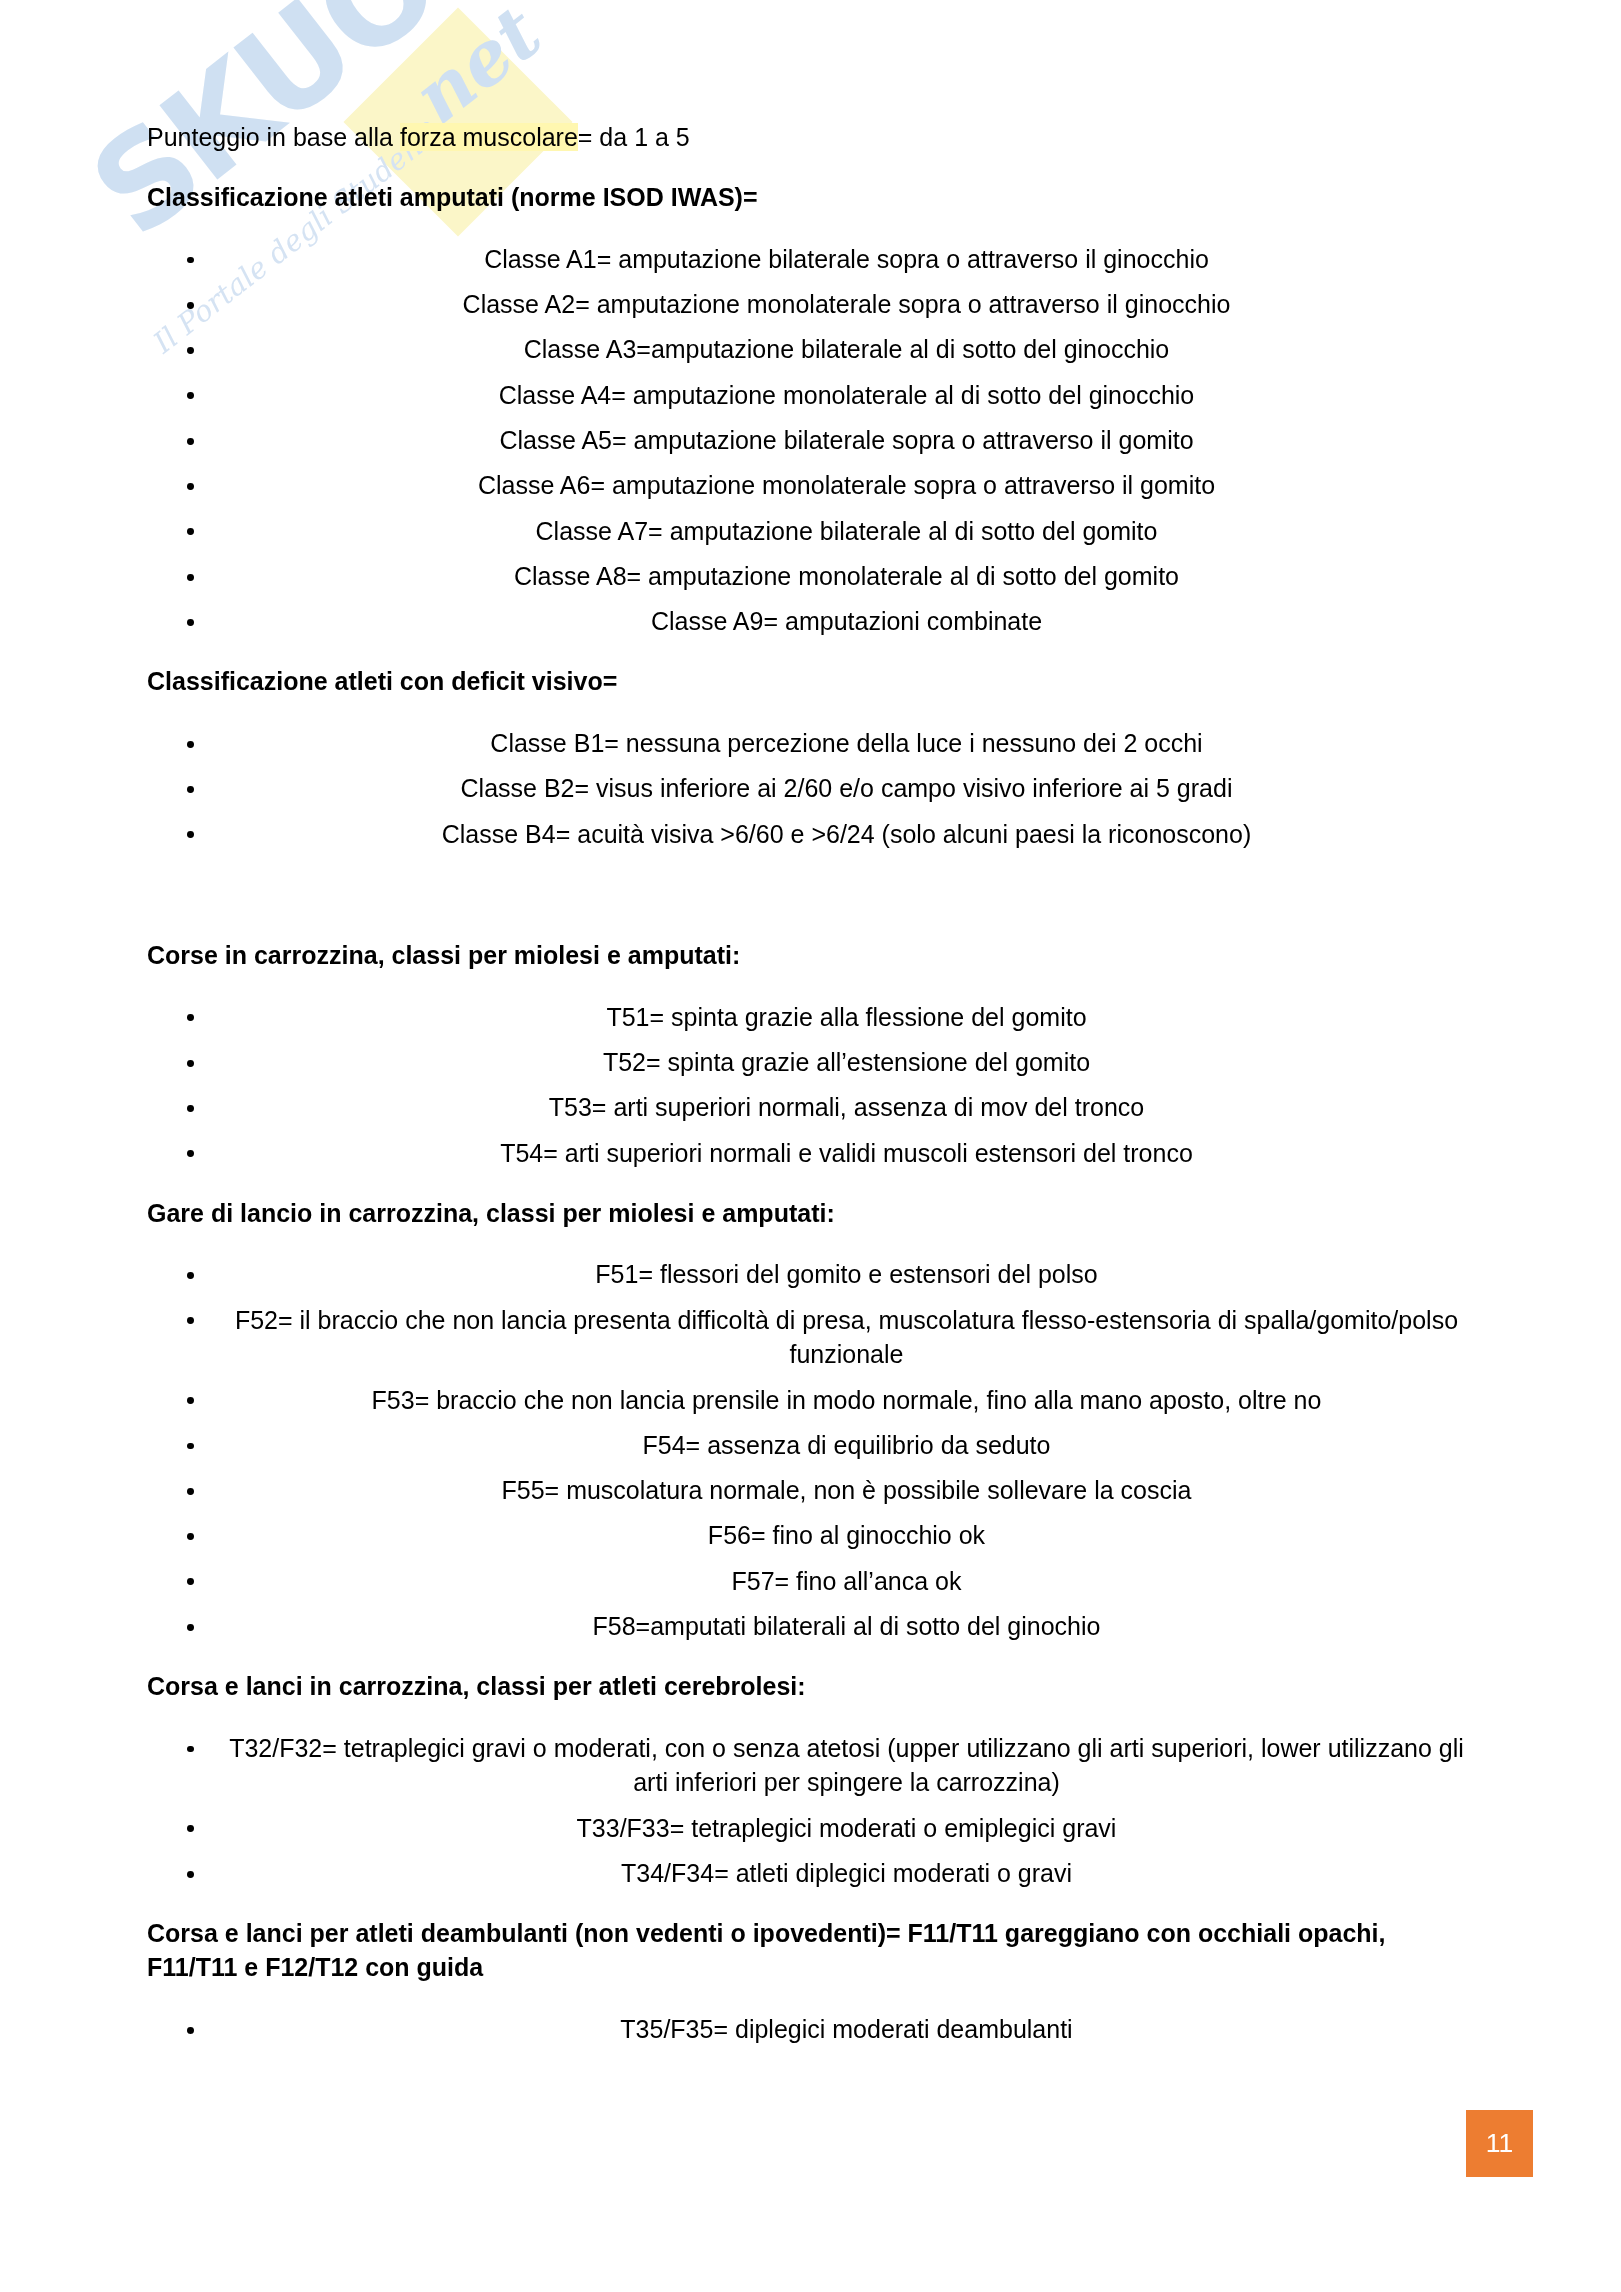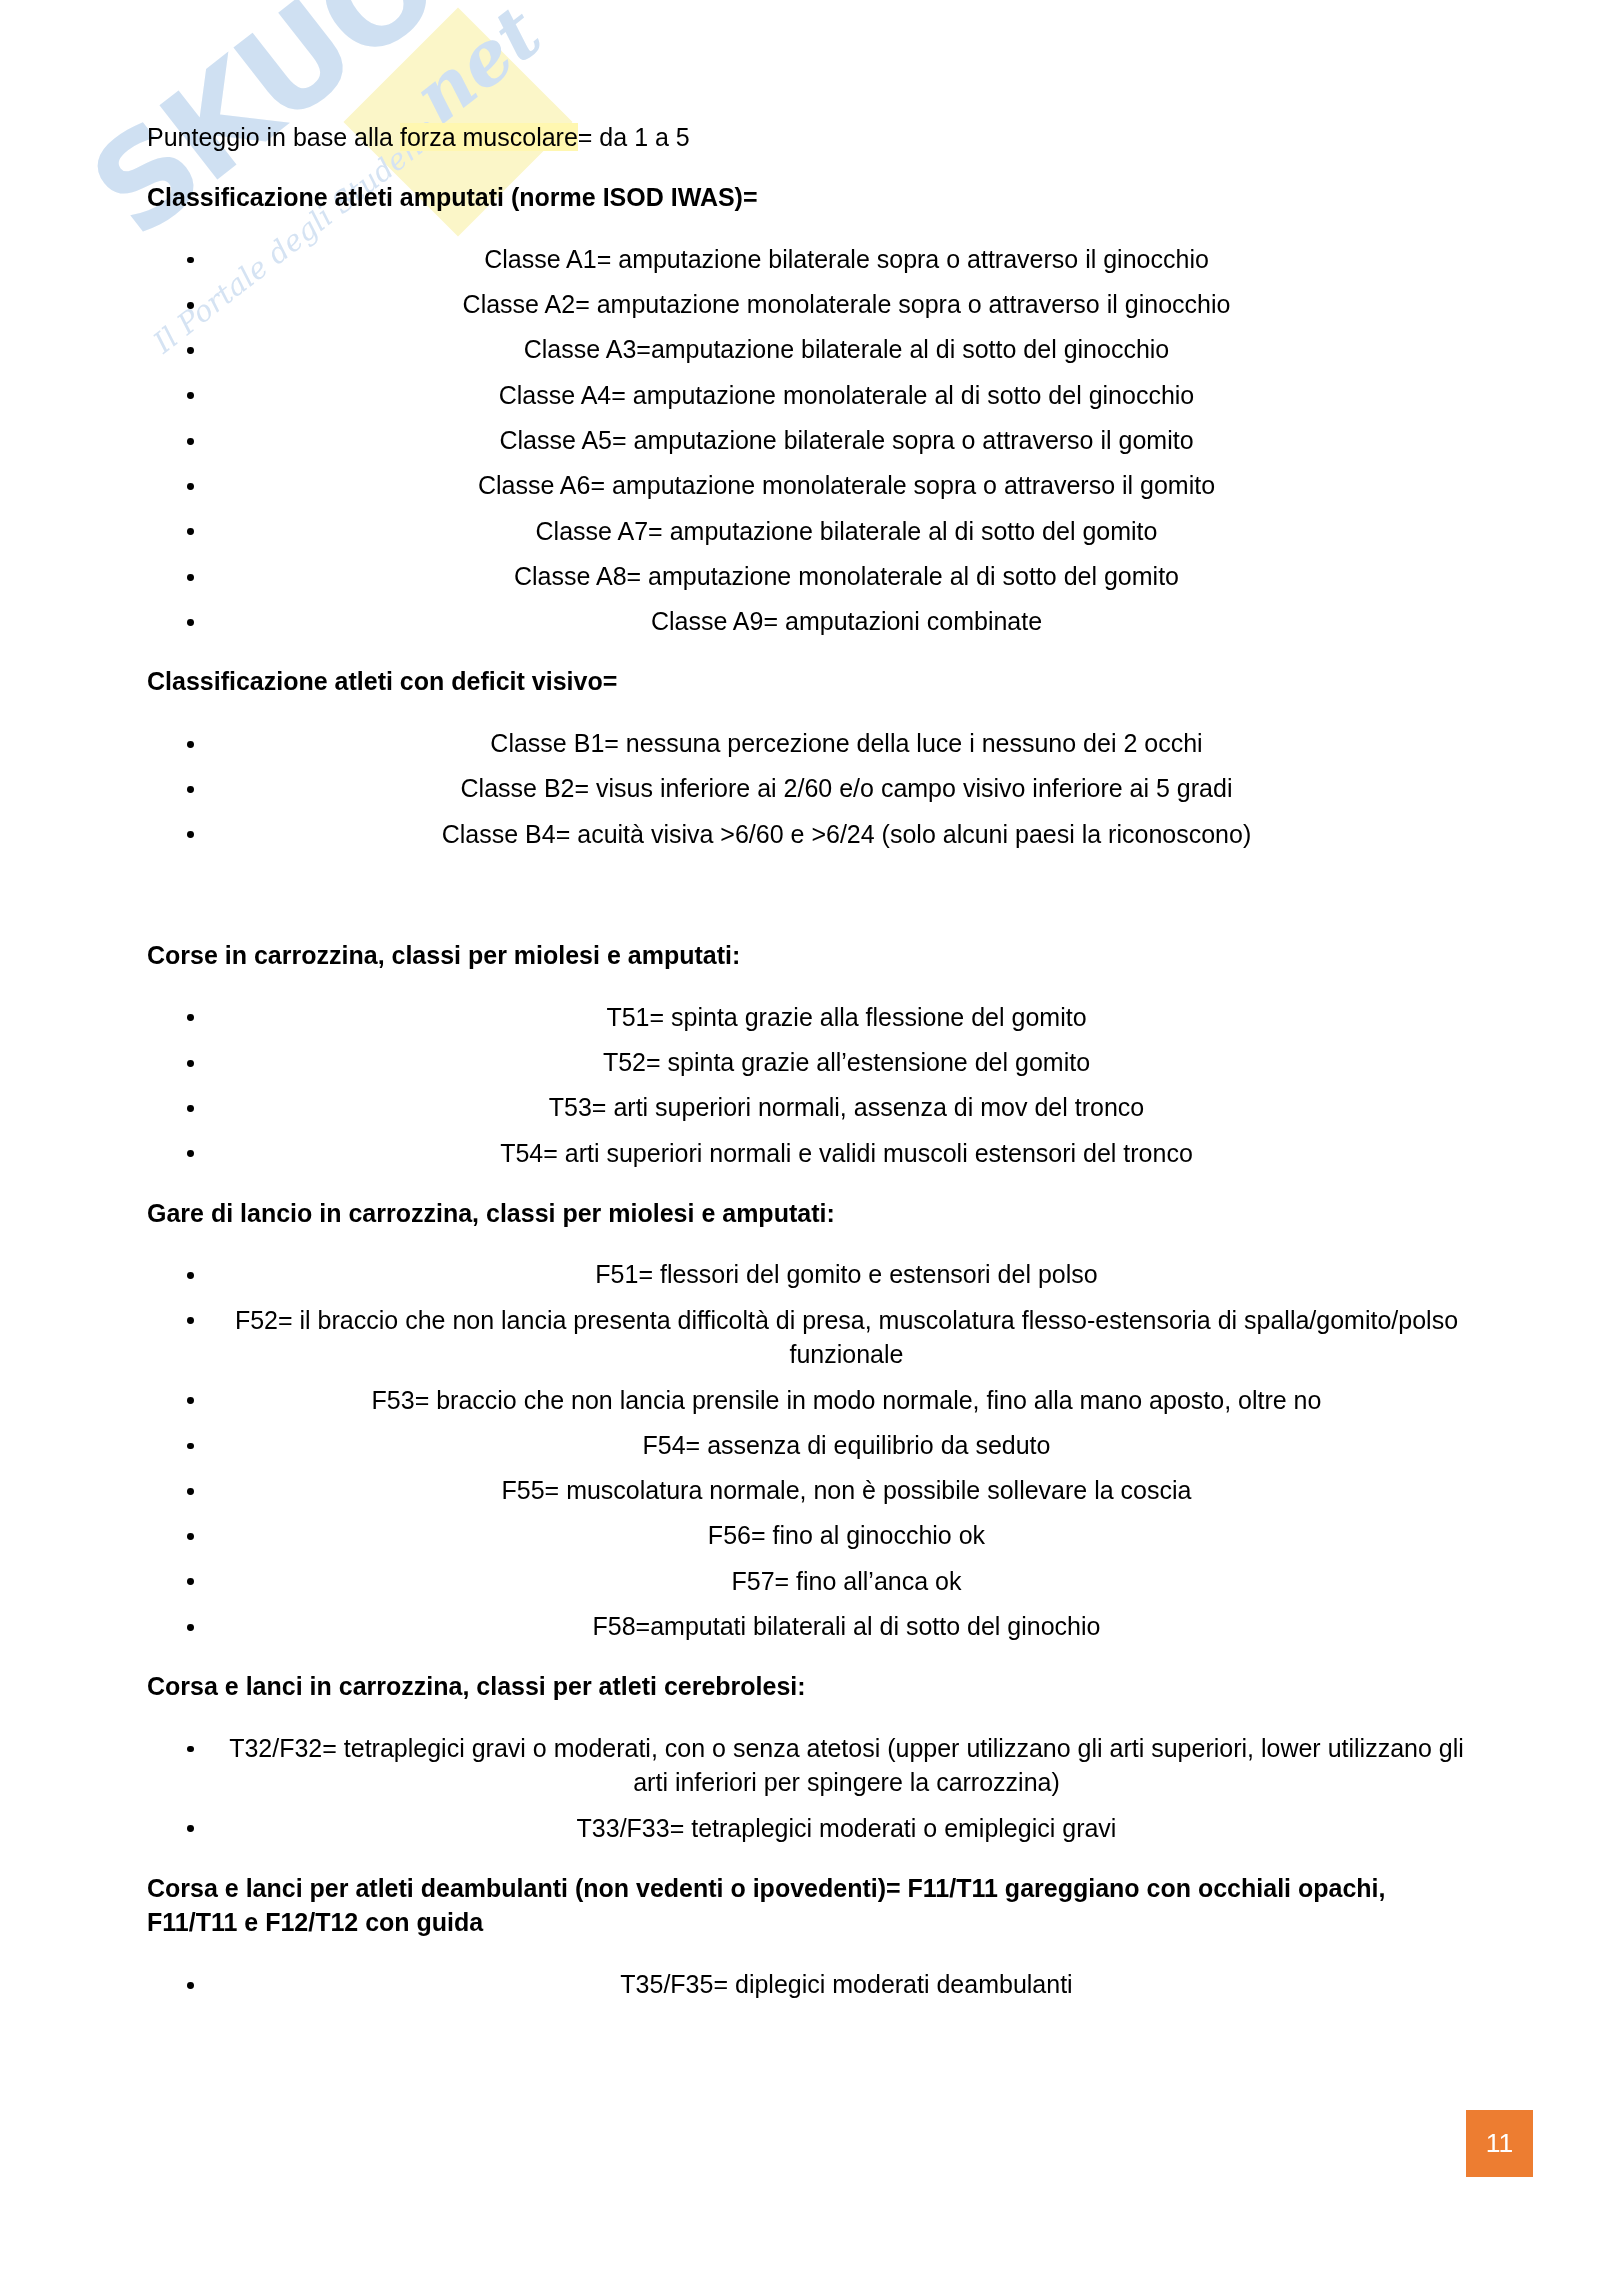--- a/index.html
+++ b/index.html
@@ -197,20 +197,21 @@
       <li>F55= muscolatura normale, non è possibile sollevare la coscia</li>
       <li>F56= fino al ginocchio ok</li>
       <li>F57= fino all’anca ok</li>
       <li>F58=amputati bilaterali al di sotto del ginochio</li>
     </ul>
 
     <p class="heading">Corsa e lanci in carrozzina, classi per atleti cerebrolesi:</p>
     <ul class="bullets">
       <li>T32/F32= tetraplegici gravi o moderati, con o senza atetosi (upper utilizzano gli arti superiori, lower utilizzano gli arti inferiori per spingere la carrozzina)</li>
       <li>T33/F33= tetraplegici moderati o emiplegici gravi</li>
+      <li>T34/F34= atleti diplegici moderati o gravi</li>
     </ul>
 
     <p class="heading"><span class="bold">Corsa e lanci per atleti deambulanti (non vedenti o ipovedenti)=</span><span> F11/T11 gareggiano con occhiali opachi, F11/T11 e F12/T12 con guida</span></p>
     <ul class="bullets">
       <li>T35/F35= diplegici moderati deambulanti</li>
     </ul>
 
   </div>
 
   <div class="page-badge">

